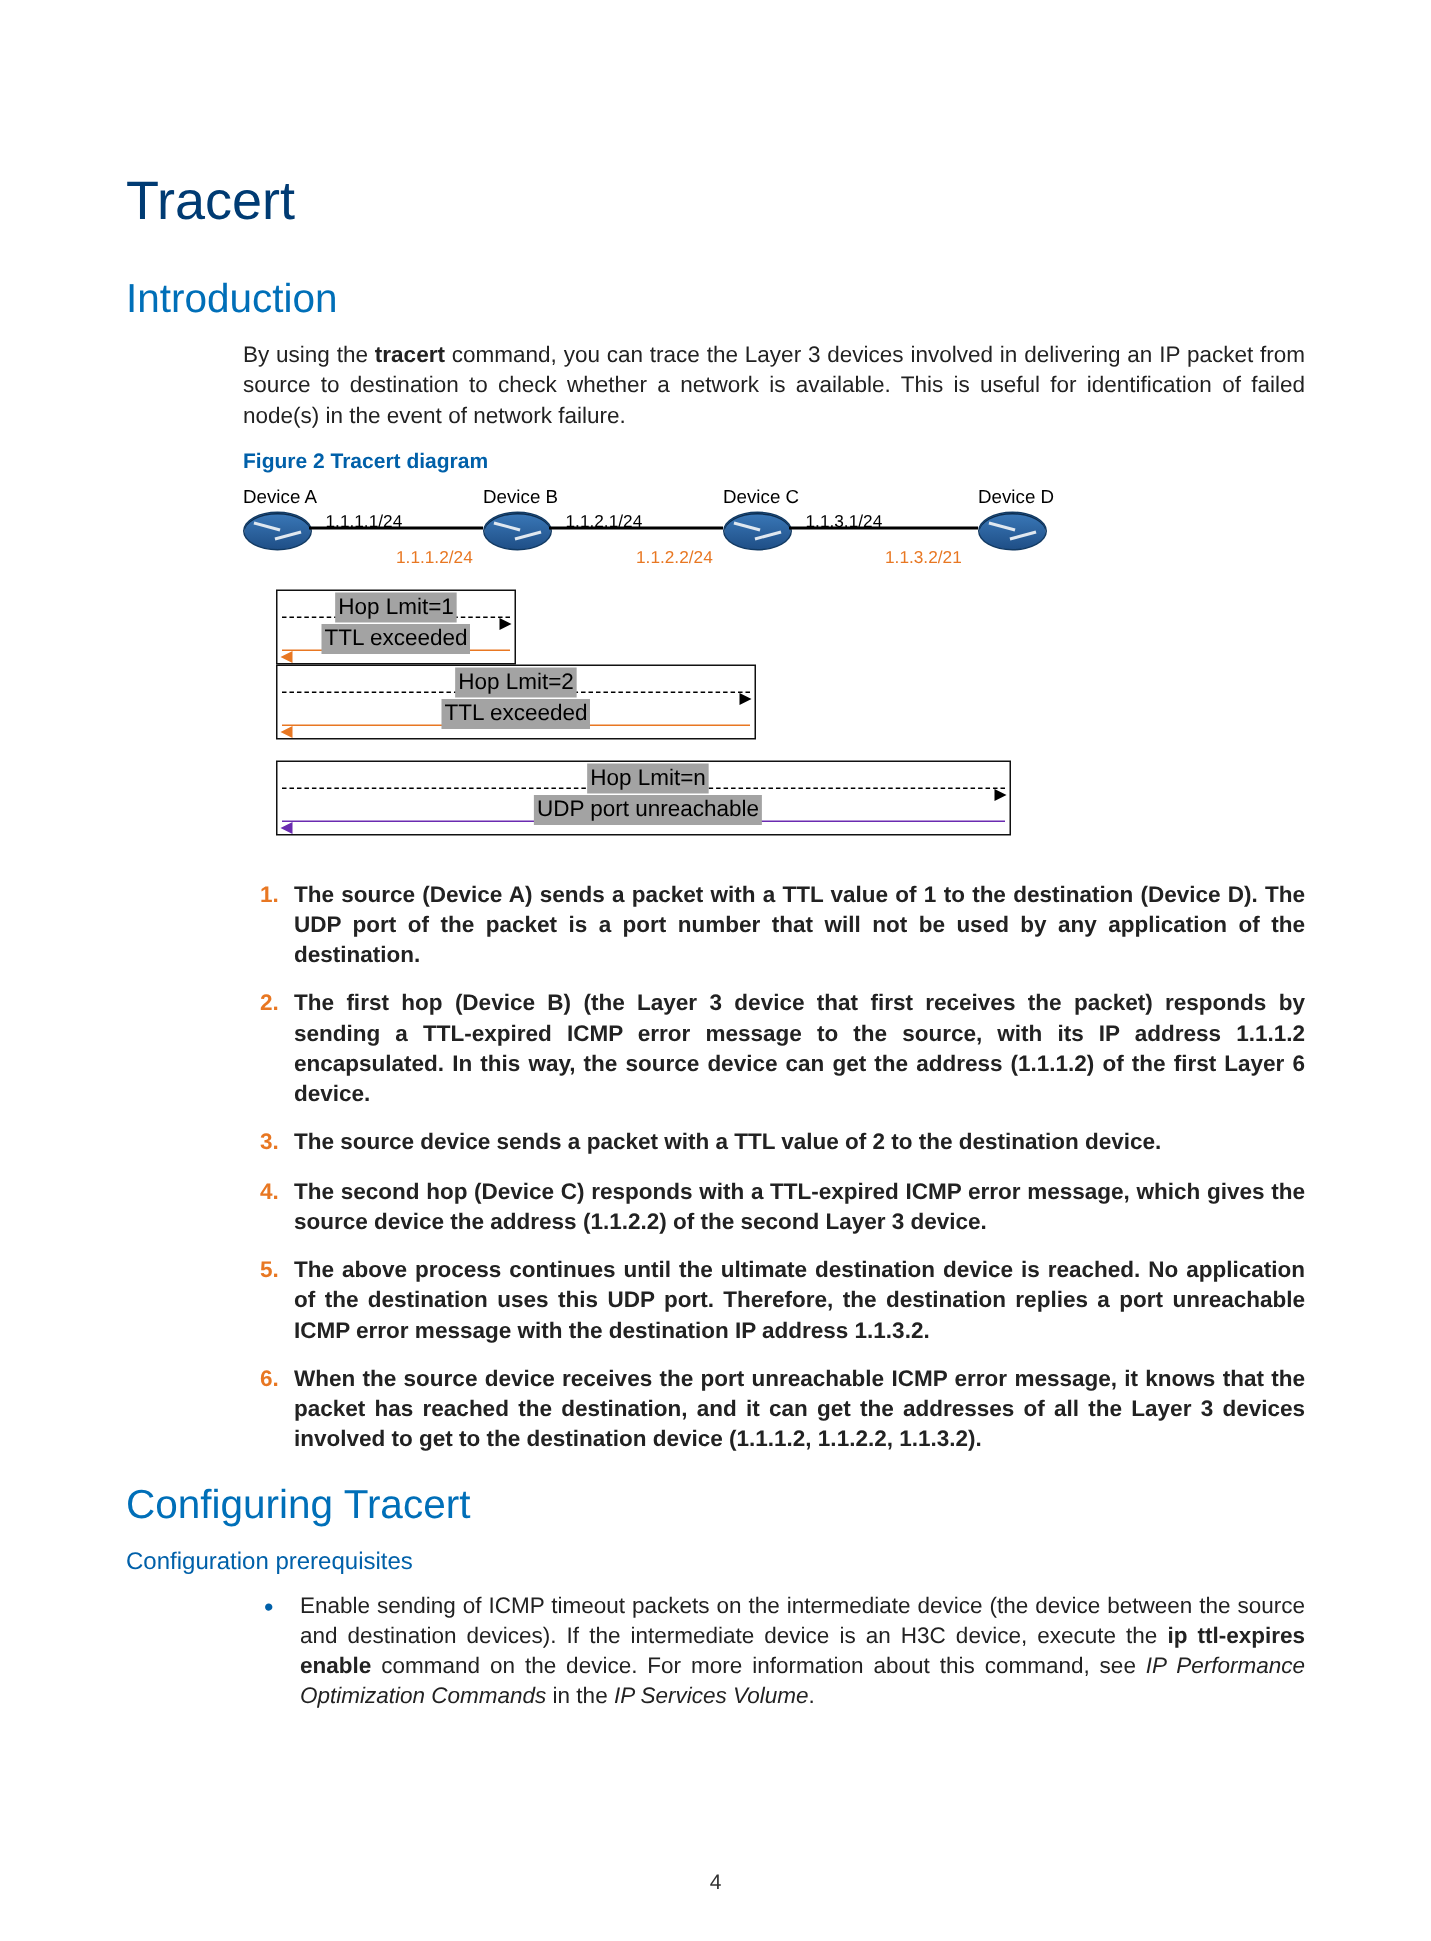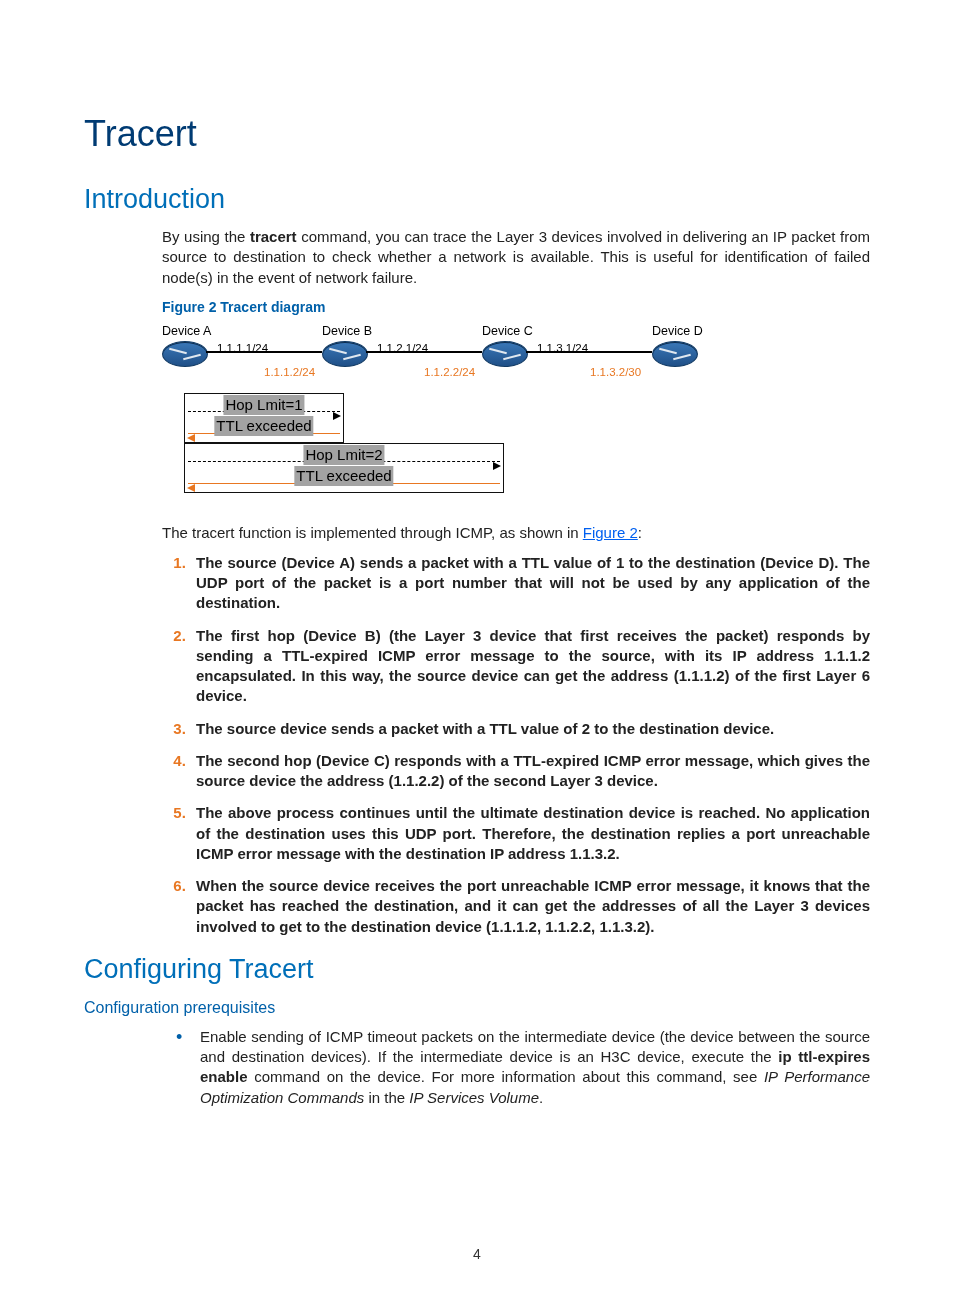--- a/index.html
+++ b/index.html
@@ -233,21 +233,21 @@
 
         <span class="hline" style="left:44px;width:116px"></span>
         <span class="hline" style="left:204px;width:116px"></span>
         <span class="hline" style="left:364px;width:126px"></span>
 
         <span class="ip-top" style="left:55px">1.1.1.1/24</span>
         <span class="ip-bot" style="left:102px">1.1.1.2/24</span>
         <span class="ip-top" style="left:215px">1.1.2.1/24</span>
         <span class="ip-bot" style="left:262px">1.1.2.2/24</span>
         <span class="ip-top" style="left:375px">1.1.3.1/24</span>
-        <span class="ip-bot" style="left:428px">1.1.3.2/30</span>
+        <span class="ip-bot" style="left:428px">1.1.3.2/21</span>
       </div>
 
       <div class="msg-block" style="margin-top:10px">
         <div class="box" style="left:22px;width:160px"></div>
         <span class="msg-lbl" style="left:102px;top:2px">Hop Lmit=1</span>
         <div class="arrow dashed" style="left:26px;width:152px;top:18px">
             <span class="head right"></span>
           </div>
         <span class="msg-lbl" style="left:102px;top:23px">TTL exceeded</span>
         <div class="arrow orange" style="left:26px;width:152px;top:40px">
@@ -260,25 +260,33 @@
         <span class="msg-lbl" style="left:182px;top:2px">Hop Lmit=2</span>
         <div class="arrow dashed" style="left:26px;width:312px;top:18px">
             <span class="head right"></span>
           </div>
         <span class="msg-lbl" style="left:182px;top:23px">TTL exceeded</span>
         <div class="arrow orange" style="left:26px;width:312px;top:40px">
             <span class="head left"></span>
           </div>
       </div>
 
+      <div class="msg-block" style="margin-top:14px">
+        <div class="box" style="left:22px;width:490px"></div>
+        <span class="msg-lbl" style="left:270px;top:2px">Hop Lmit=n</span>
+        <div class="arrow dashed" style="left:26px;width:482px;top:18px">
+            <span class="head right"></span>
+          </div>
+        <span class="msg-lbl" style="left:270px;top:23px">UDP port unreachable</span>
+        <div class="arrow purple" style="left:26px;width:482px;top:40px">
+            <span class="head left"></span>
+          </div>
+      </div>
     </div>
 
-    <p>
-      <span>The tracert function is implemented through ICMP, as shown in </span><a class="link">Figure 2</a><span>:</span>
-    </p>
 
     <ol class="steps">
       <li>The source (Device A) sends a packet with a TTL value of 1 to the destination (Device D). The UDP port of the packet is a port number that will not be used by any application of the destination.</li>
       <li>The first hop (Device B) (the Layer 3 device that first receives the packet) responds by sending a TTL-expired ICMP error message to the source, with its IP address 1.1.1.2 encapsulated. In this way, the source device can get the address (1.1.1.2) of the first Layer 6 device.</li>
       <li>The source device sends a packet with a TTL value of 2 to the destination device.</li>
       <li>The second hop (Device C) responds with a TTL-expired ICMP error message, which gives the source device the address (1.1.2.2) of the second Layer 3 device.</li>
       <li>The above process continues until the ultimate destination device is reached. No application of the destination uses this UDP port. Therefore, the destination replies a port unreachable ICMP error message with the destination IP address 1.1.3.2.</li>
       <li>When the source device receives the port unreachable ICMP error message, it knows that the packet has reached the destination, and it can get the addresses of all the Layer 3 devices involved to get to the destination device (1.1.1.2, 1.1.2.2, 1.1.3.2).</li>
     </ol>
   </div>

